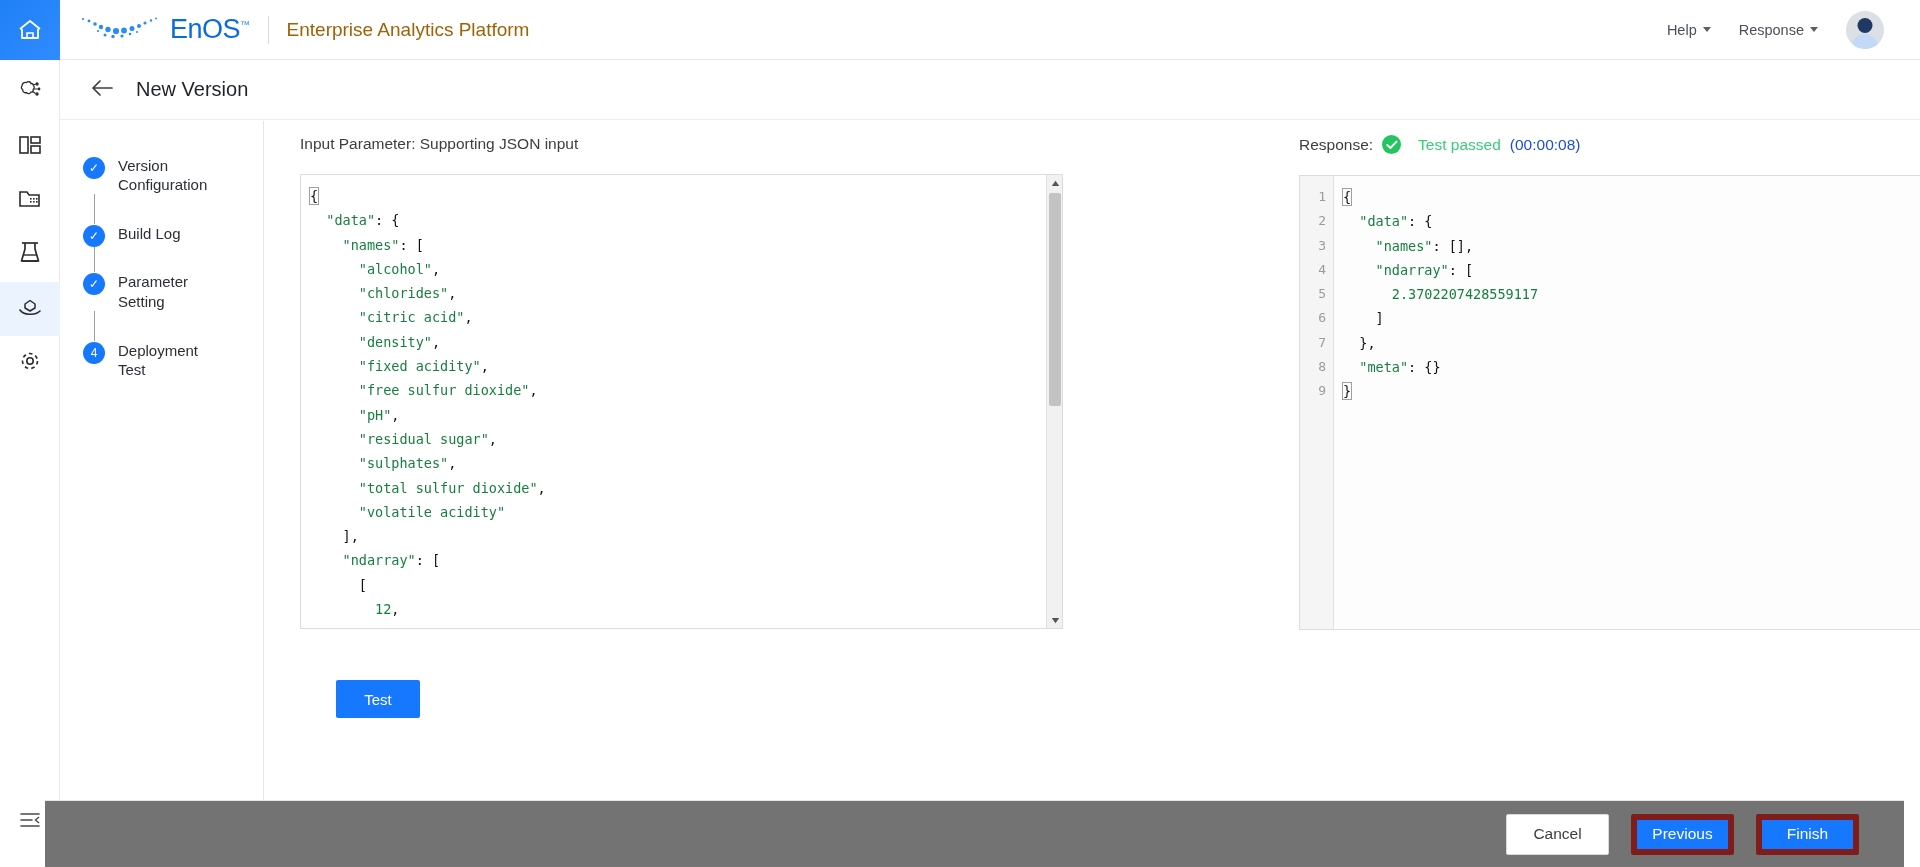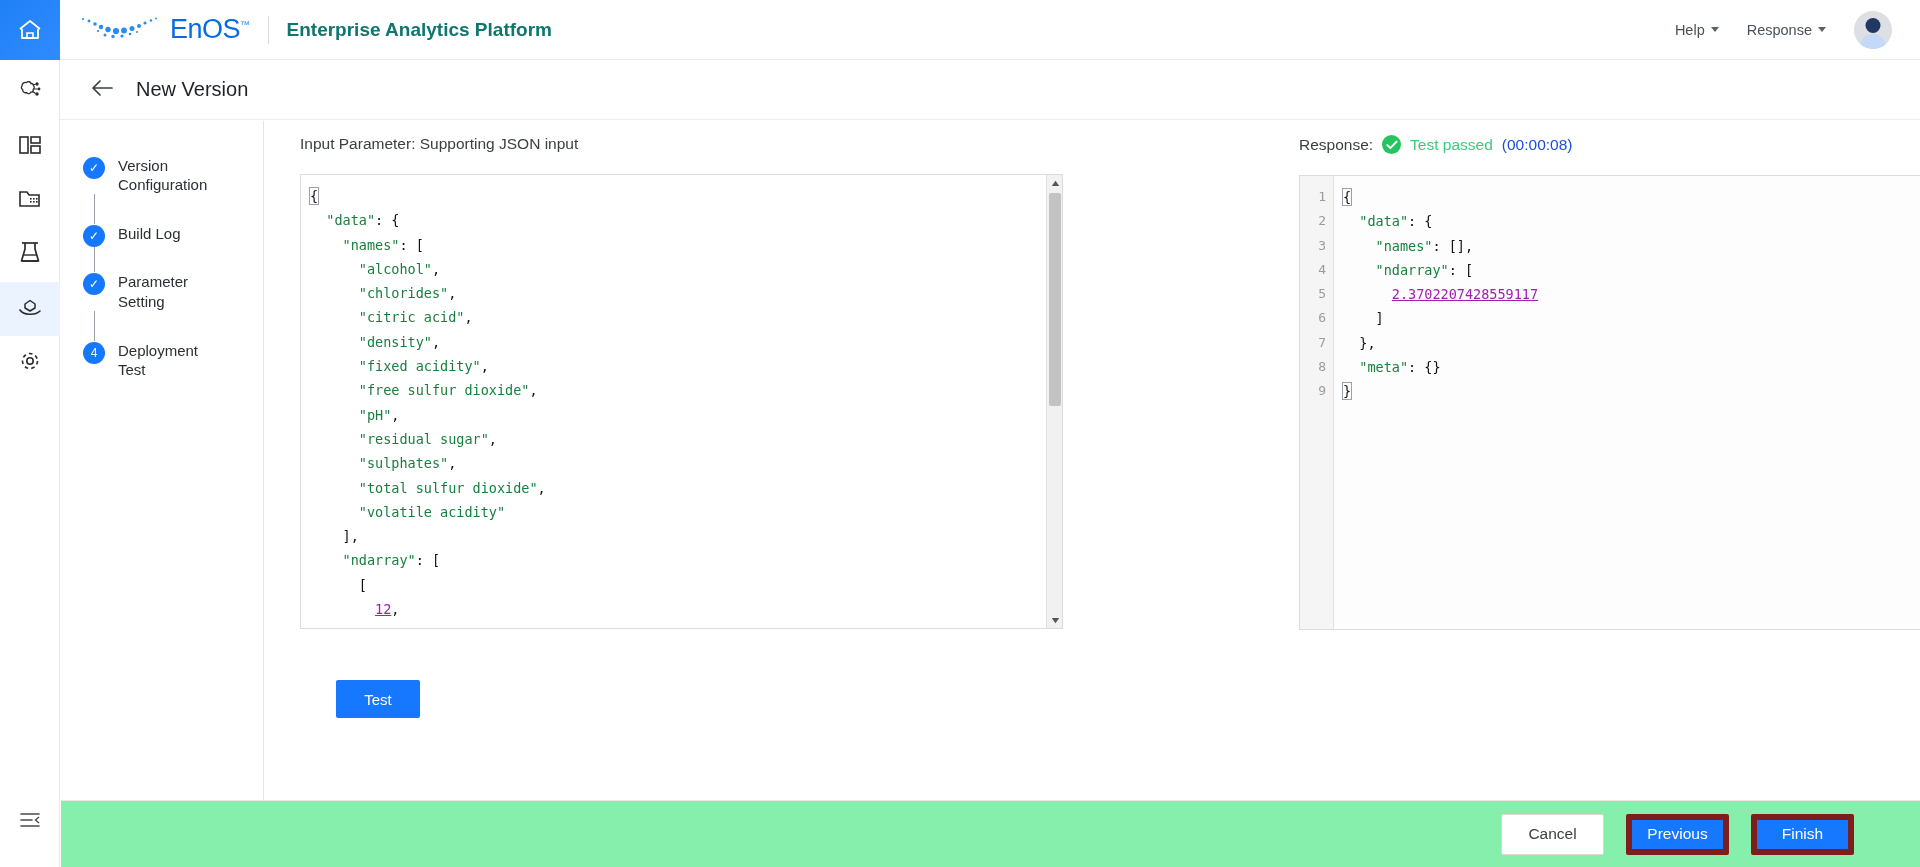--- a/index.html
+++ b/index.html
@@ -33,25 +33,25 @@
   .brand-text {
     font-size: 27px; font-weight: normal; letter-spacing: -0.5px;
     color: #0a6ae1; line-height: 1;
     position: relative;
   }
   .brand-tm { font-size: 10px; vertical-align: super; color:#2a8cf0;}
   .brand-sep {
     width: 1px; height: 28px; background: #d9d9d9; margin: 0 18px;
   }
   .app-title {
-    font-size: 19px; color: #0f766e; font-weight: 700;
+    font-size: 19px; color: #a16207; font-weight: 400;
   }
   .top-right {
     margin-left: auto; display: flex; align-items: center; gap: 28px;
-    padding-right: 28px;
+    padding-right: 36px;
   }
   .top-link {
     font-size: 14.5px; color: #4a5058; display:flex; align-items:center; gap:6px;
     cursor: pointer;
   }
   .caret {
     width:0;height:0;border-left:4px solid transparent;border-right:4px solid transparent;
     border-top:5px solid #5a6068; display:inline-block;
   }
   .avatar {
@@ -144,21 +144,21 @@
   }
   .pane-right {
     position: absolute; left: 1035px; top: 14px; width: 790px;
   }
 
   .resp-line { display:flex; align-items:center; gap:9px; font-size:15.5px; color:#3c4043;}
   .check-circle {
     width:19px;height:19px;border-radius:50%;background:#22c55e;
     display:flex;align-items:center;justify-content:center;
   }
-  .pass-text { color:#39cd7a; }
+  .pass-text { color:#39cd7a;margin-left:8px; }
   .resp-time { color:#1d4ed8; }
 
   
   .editor {
     margin-top: 21px;
     border: 1px solid #dcdcdc;
     background: #ffffff;
     height: 455px;
     display: flex;
     position: relative;
@@ -181,21 +181,21 @@
     flex: 1 1 auto;
     padding: 9px 0 0 9px;
     font-family: "DejaVu Sans Mono", monospace;
     font-size: 13.5px;
     line-height: 24.3px;
     color: #111111;
     white-space: pre;
     overflow: hidden;
   }
   .code .k { color: #177f3e; }
-  .code .n { color: #a21caf; text-decoration: underline; }
+  .code .n { color: #15803d; }
   .brace-box { outline: 1px solid #9aa0a6; }
 
   .vscroll {
     position: absolute; top: 0; right: 0; width: 16px; height: 100%;
     background: #f1f1f1; border-left: 1px solid #e0e0e0;
     cursor: pointer;
   }
   .vscroll .arrow-up, .vscroll .arrow-down {
     position:absolute; left:0; width:16px; height:16px;
     display:flex;align-items:center;justify-content:center;
@@ -211,24 +211,24 @@
   .test-btn {
     position:absolute; left: 36px; top: 545px;
     background: #1677ff; color:#fff; border:none;
     width: 84px; height: 38px; font-size: 15px;
     font-family: "Liberation Sans", sans-serif;
     cursor: pointer; border-radius: 2px;
   }
 
   
   .footer {
-    position: absolute; left: 61px; top: 800px; width: 1859px; height: 67px;
-    background: #86efac; border-top: 1px solid #e6e6e6;
+    position: absolute; left: 45px; top: 800px; width: 1859px; height: 67px;
+    background: #737373; border-top: 1px solid #e6e6e6;
     display: flex; align-items: center; justify-content: flex-end;
-    gap: 22px; padding-right: 66px;
+    gap: 22px; padding-right: 45px;
   }
   .btn {
     height: 41px; min-width: 103px; font-size: 15.5px;
     border-radius: 2px; cursor: pointer;
     font-family: "Liberation Sans", sans-serif;
     display:flex;align-items:center;justify-content:center;
   }
   .btn-default { background:#fff; color:#3c4043; border:1px solid #d9d9d9; }
   .btn-primary { background:#1677ff; color:#fff; border:6px solid #7f1d1d;text-align:right; }
 </style>

